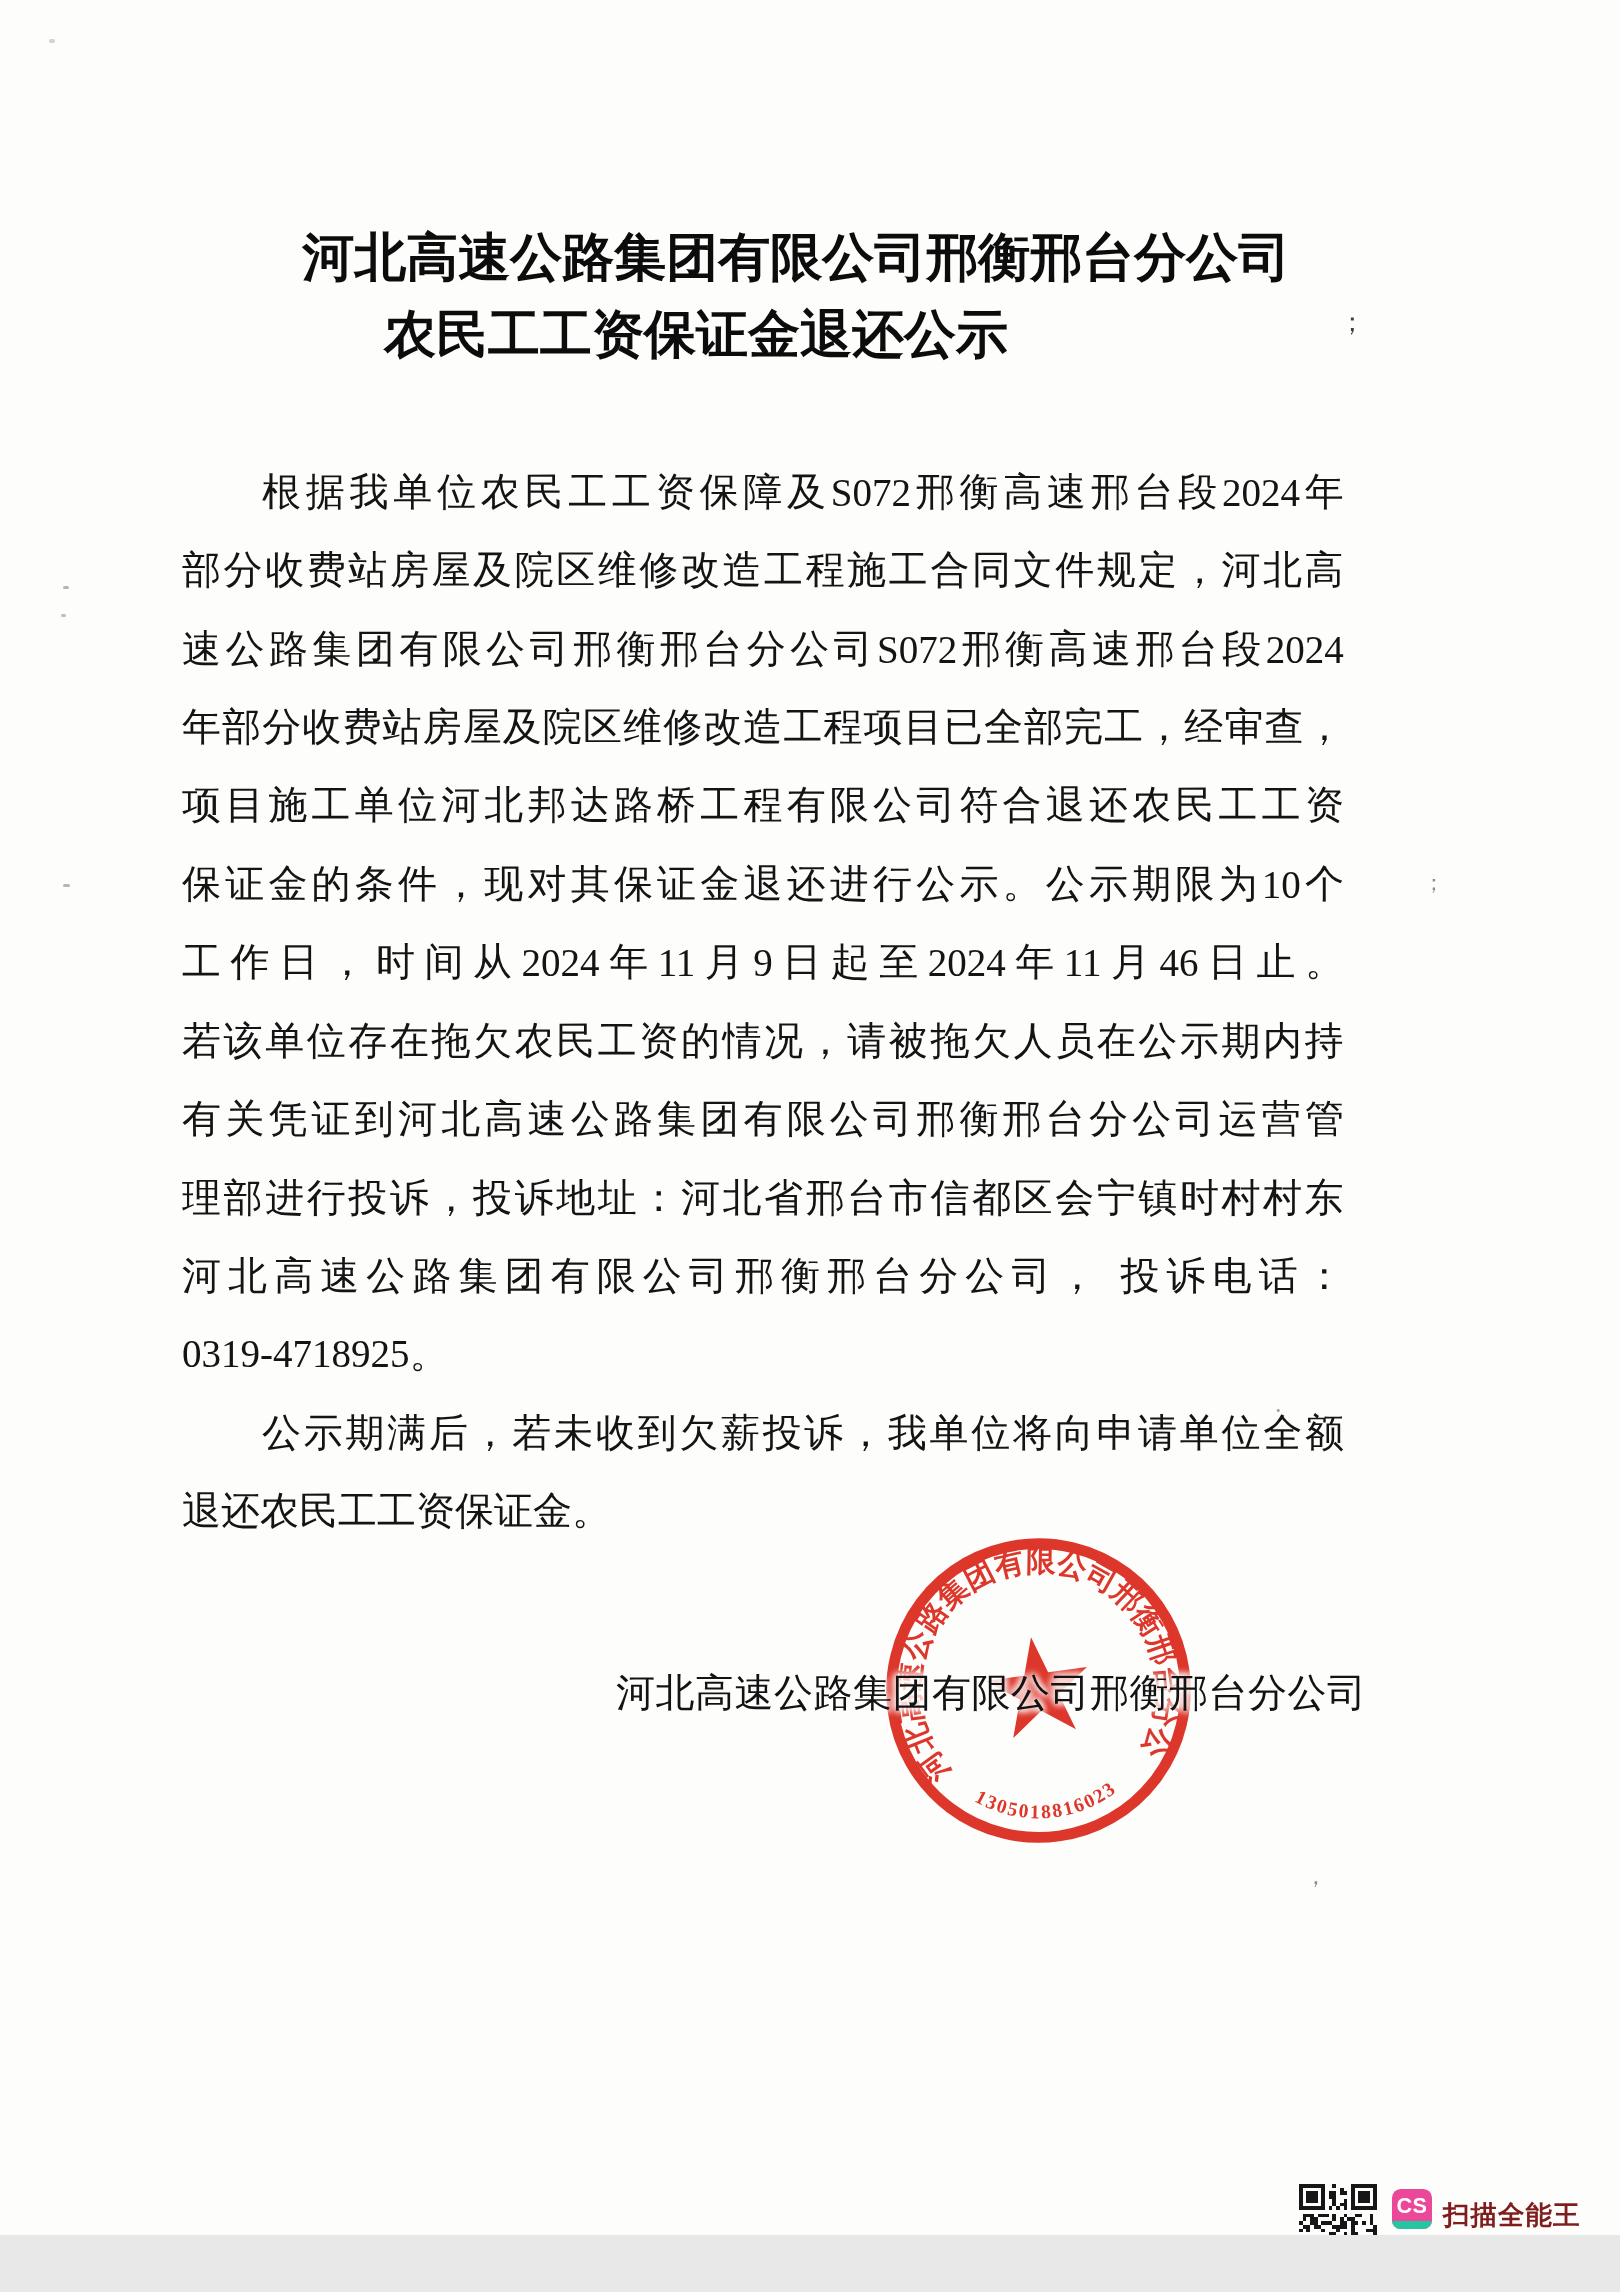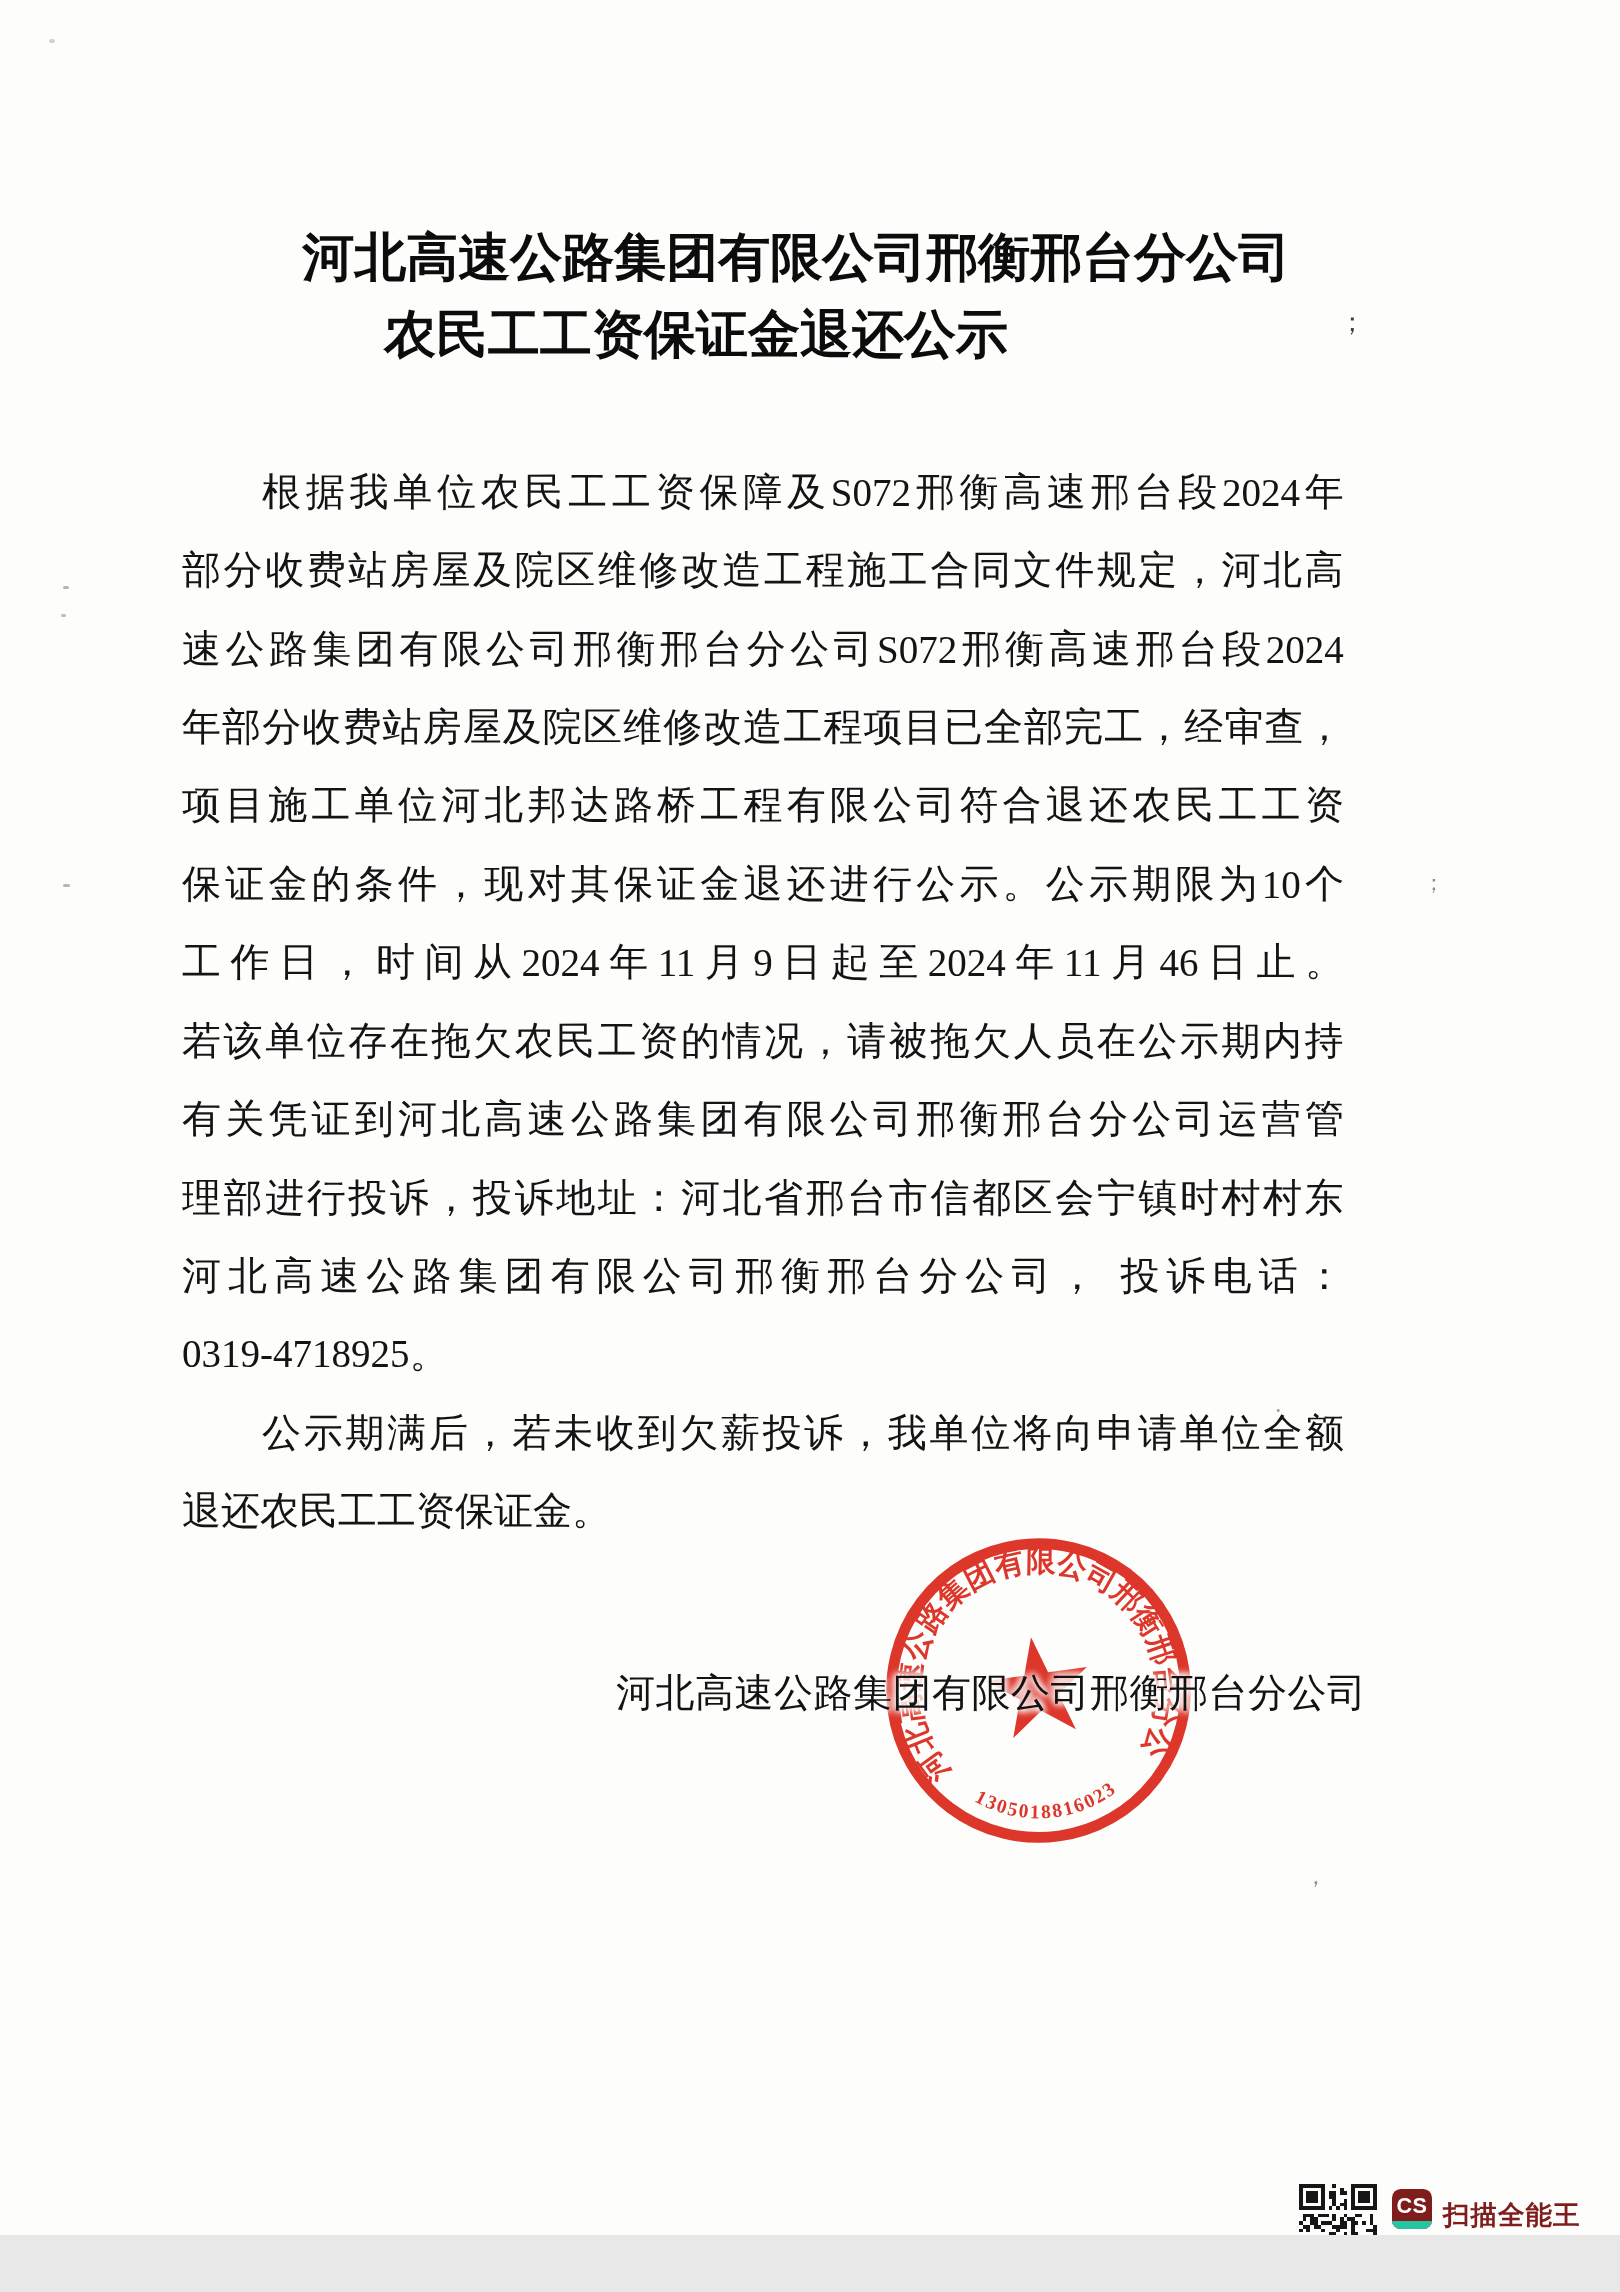--- a/index.html
+++ b/index.html
@@ -25,21 +25,21 @@
   .seal{position:absolute;left:872px;top:1524px;width:333px;height:333px;
         mix-blend-mode:multiply;opacity:.92;z-index:4;}
   .seal text{font-family:"Liberation Serif","DejaVu Serif",serif;font-weight:700;}
   
   .art{position:absolute;font-family:"Liberation Serif",serif;color:#1c1c1c;z-index:1;}
   .speck{position:absolute;background:#6f6f6f;border-radius:2px;}
   
   .wm{font-family:"Liberation Sans","DejaVu Sans",sans-serif;position:absolute;}
   .qr{position:absolute;left:1299px;top:2184px;width:78px;height:78px;}
   .cs-badge{left:1392px;top:2189px;width:40px;height:40px;border-radius:8.8px;
-            background:#7f1d1d;overflow:hidden;}
+            background:#ec4899;overflow:hidden;}
   .cs-badge .cs-text{color:#fff;font-weight:700;font-size:21.6px;text-align:center;
             line-height:33px;letter-spacing:0.5px;}
   .cs-teal{position:absolute;bottom:0;left:0;right:0;height:7.8px;background:#27c4a1;}
   .app-name{left:1443px;top:2197px;font-size:26.5px;color:#7f1d1d;letter-spacing:1px;
             font-weight:700;}
   .tagline{left:1393px;top:2243px;font-size:18.6px;color:#be185d;letter-spacing:1.5px;}
 </style>
 </head>
 <body>
 

